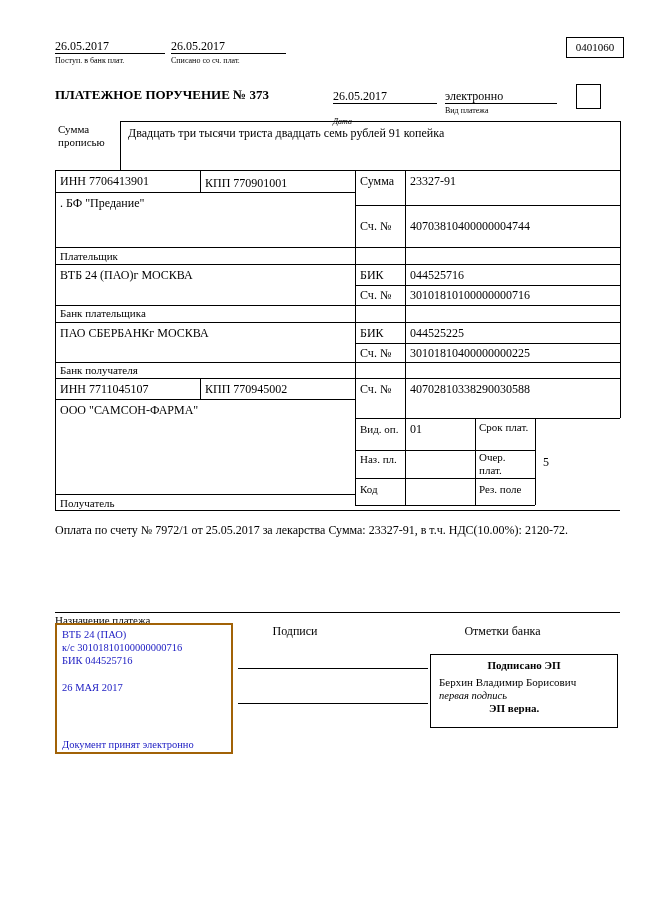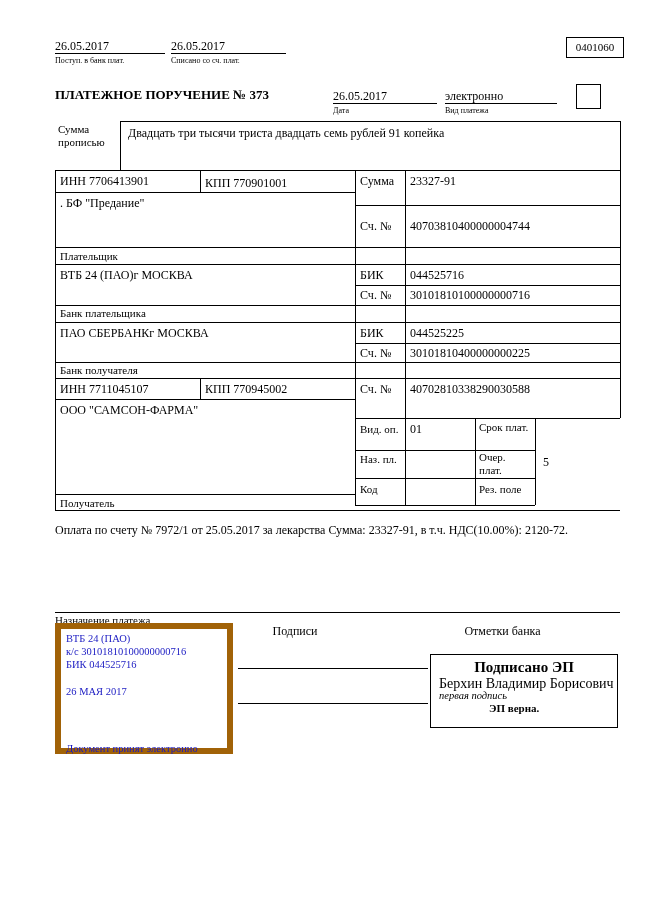--- a/index.html
+++ b/index.html
@@ -10,21 +10,21 @@
   .hl  { position:absolute; height:0; border-top:1px solid #000; }
   .vl  { position:absolute; width:0; border-left:1px solid #000; }
   .t   { font-size:12px; line-height:14px; white-space:nowrap; }
   .t11 { font-size:11px; line-height:13px; }
   .sm  { font-size:8px; line-height:9px; white-space:nowrap; }
   .b   { font-weight:bold; }
   .i   { font-style:italic; }
   .ctr { text-align:center; }
   .box { border:1px solid #000; }
   .blue { color:#1a1ac2; }
-  .stampbox { border:6px solid #a16207; }
+  .stampbox { border:2px solid #a16207; }
   .wrap { white-space:normal; }
 </style>
 </head>
 <body>
 
 <div class="page">
 
   <div class="abs t" style="left:55px;top:39px;">26.05.2017</div>
   <div class="hl" style="left:55px;top:53px;width:110px;"></div>
   <div class="abs sm" style="left:55px;top:56px;">Поступ. в банк плат.</div>
@@ -32,21 +32,21 @@
   <div class="abs t" style="left:171px;top:39px;">26.05.2017</div>
   <div class="hl" style="left:171px;top:53px;width:115px;"></div>
   <div class="abs sm" style="left:171px;top:56px;">Списано со сч. плат.</div>
 
   <div class="abs box ctr" style="left:566px;top:37px;width:58px;height:21px;font-size:11px;line-height:19px;">0401060</div>
 
   <div class="abs t b" style="left:55px;top:88px;font-size:13px;">ПЛАТЕЖНОЕ ПОРУЧЕНИЕ № 373</div>
 
   <div class="abs t" style="left:333px;top:89px;">26.05.2017</div>
   <div class="hl" style="left:333px;top:103px;width:104px;"></div>
-  <div class="abs sm" style="left:333px;top:106px;">Дата</div>
+  <div class="abs sm" style="left:333px;top:117px;font-style:italic;">Дата</div>
 
   <div class="abs t" style="left:445px;top:89px;">электронно</div>
   <div class="hl" style="left:445px;top:103px;width:112px;"></div>
   <div class="abs sm" style="left:445px;top:106px;">Вид платежа</div>
 
   <div class="abs box" style="left:576px;top:84px;width:25px;height:25px;"></div>
 
   <div class="abs t11 wrap" style="left:58px;top:123px;width:64px;">Сумма прописью</div>
   <div class="abs" style="left:120px;top:121px;width:500px;height:49px;border-top:1px solid #000;border-left:1px solid #000;">
     <div class="t" style="padding:4px 0 0 7px;">Двадцать три тысячи триста двадцать семь рублей 91 копейка</div>
@@ -133,19 +133,19 @@
     <div class="abs blue wrap" style="left:5px;top:113px;font-size:10.5px;line-height:13px;">Документ принят электронно</div>
   </div>
 
   <div class="abs t ctr" style="left:240px;top:624px;width:110px;">Подписи</div>
   <div class="abs t ctr" style="left:440px;top:624px;width:125px;">Отметки банка</div>
 
   <div class="hl" style="left:238px;top:668px;width:190px;"></div>
   <div class="hl" style="left:238px;top:703px;width:190px;"></div>
 
   <div class="abs box" style="left:430px;top:654px;width:188px;height:74px;">
-    <div class="abs b ctr" style="left:0;top:4px;width:100%;font-size:15px;">Подписано ЭП</div>
-    <div class="abs" style="left:8px;top:21px;font-size:14px;">Берхин Владимир Борисович</div>
+    <div class="abs b ctr" style="left:0;top:4px;width:100%;font-size:11px;">Подписано ЭП</div>
+    <div class="abs" style="left:8px;top:21px;font-size:11px;">Берхин Владимир Борисович</div>
     <div class="abs i" style="left:8px;top:35px;font-size:10.5px;text-align:center;">первая подпись</div>
     <div class="abs b" style="left:58px;top:47px;font-size:11px;">ЭП верна.</div>
   </div>
 
 </div>
 
 </body></html>

